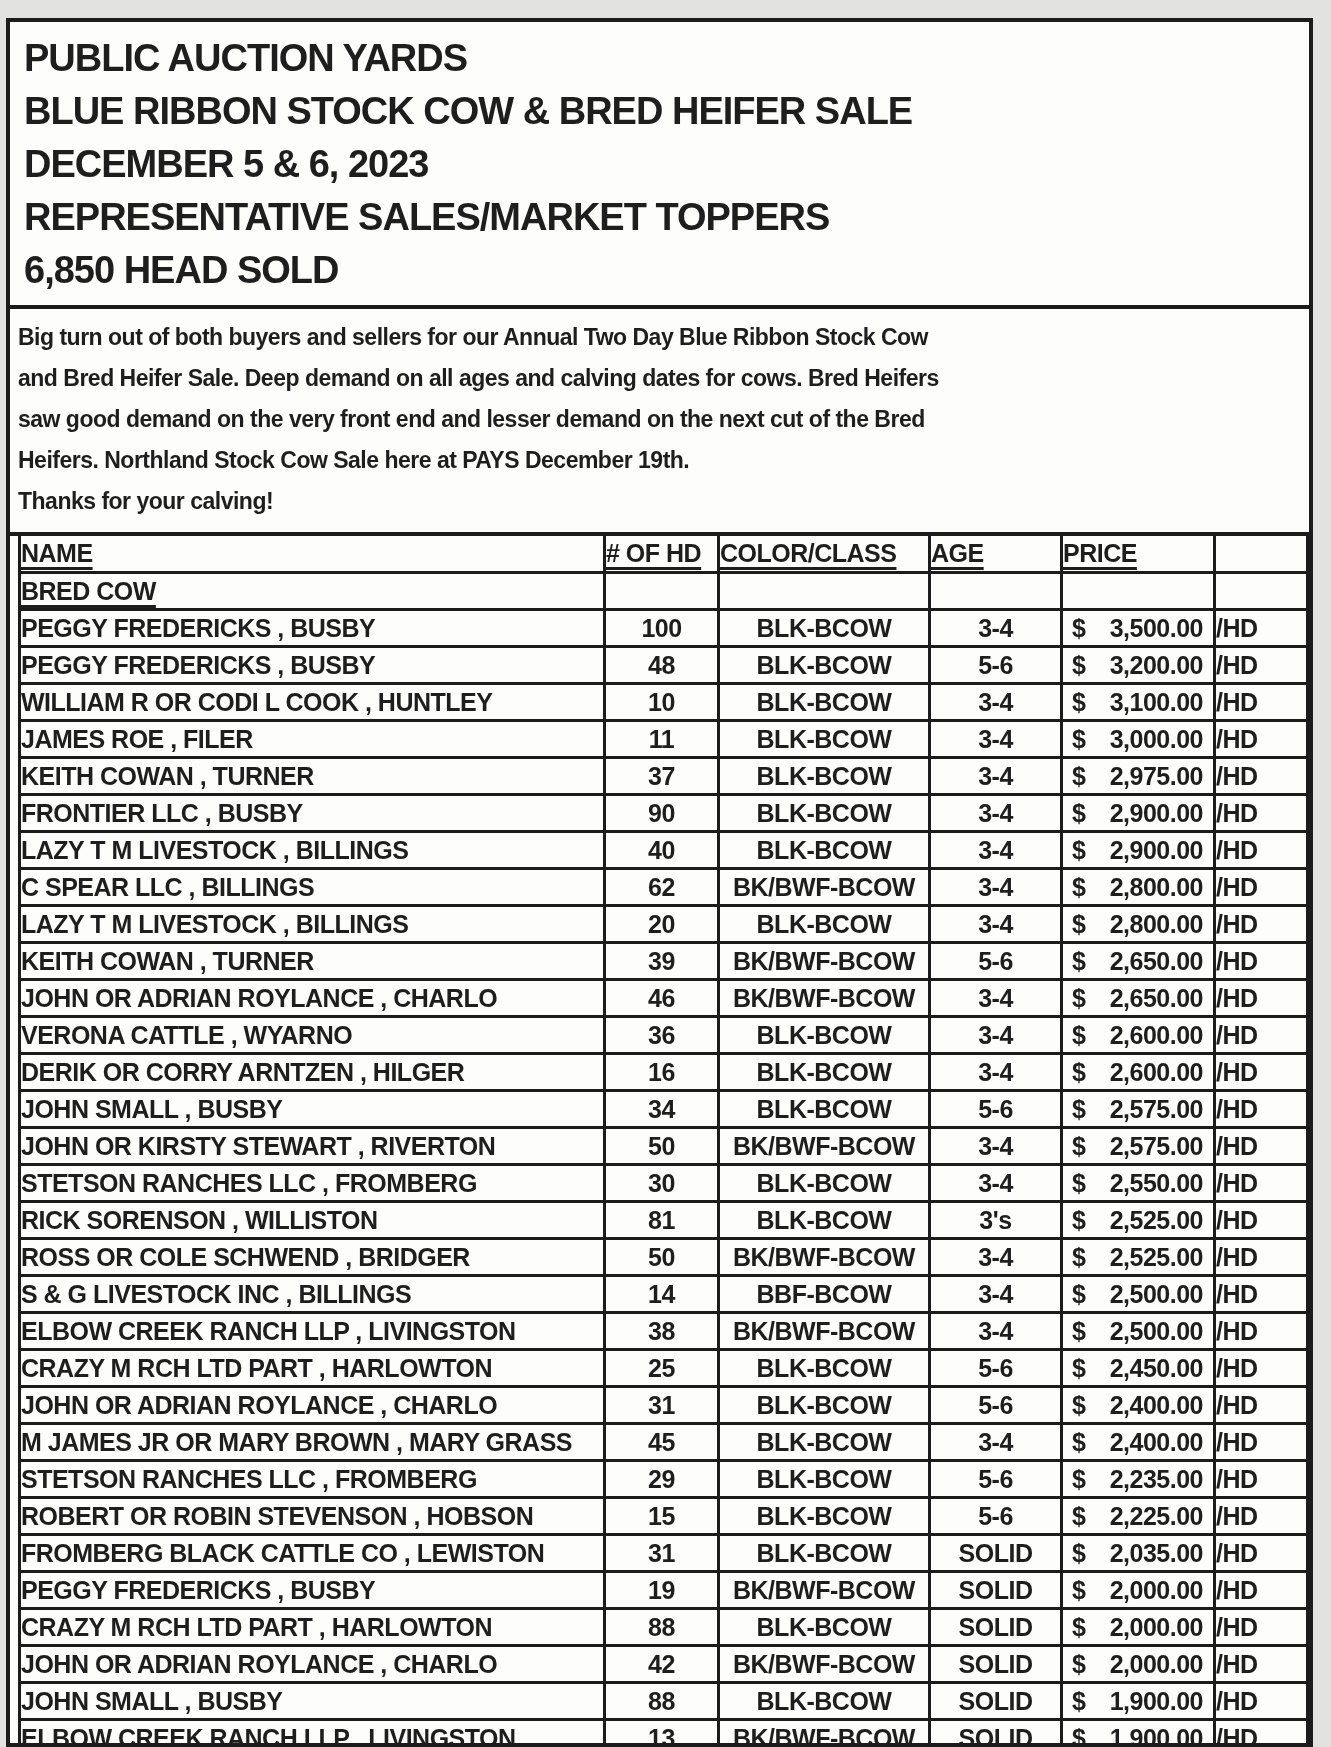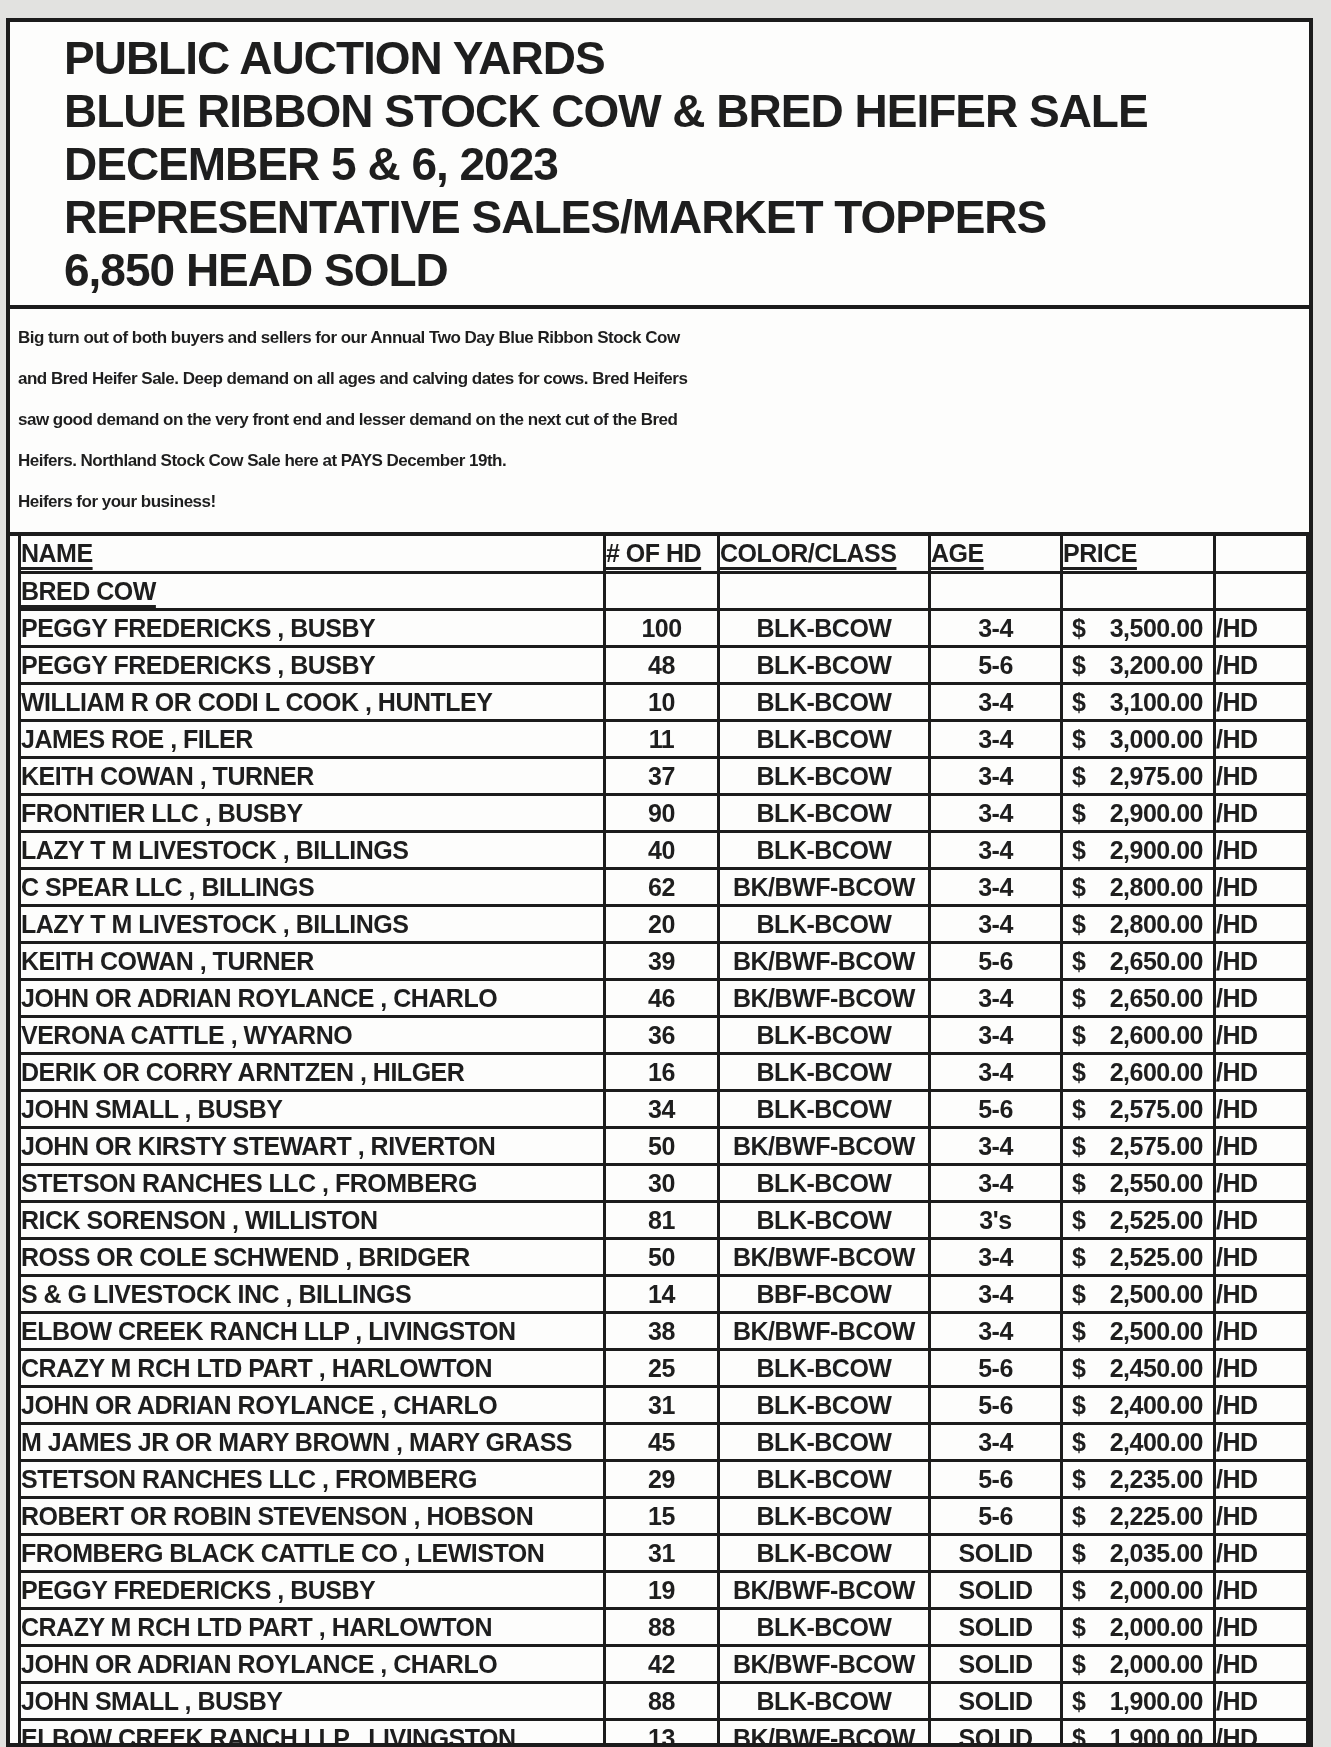--- a/index.html
+++ b/index.html
@@ -24,35 +24,34 @@
     background: #fdfdfc;
     border: 4px solid #1c1c1c;
     overflow: hidden;
   }
   
   .title-block {
     padding: 10px 10px 8px 14px;
     border-bottom: 4px solid #1c1c1c;
   }
   .title-line {
-    font-size: 46px;
+    font-size: 38px;
     font-weight: bold;
     line-height: 53px;
     letter-spacing: -1px;
     white-space: nowrap;
-    margin-left: 40px;
   }
   
   .intro-block {
     padding: 8px 10px 10px 8px;
     border-bottom: 4px solid #1c1c1c;
   }
   .intro-line {
     margin: 0;
-    font-size: 17px;
+    font-size: 23px;
     font-weight: bold;
     line-height: 41px;
     letter-spacing: -0.5px;
     white-space: nowrap;
   }
   
   table.sales {
     border-collapse: collapse;
     table-layout: fixed;
     width: calc(100% - 8px);
@@ -103,21 +102,21 @@
     <div class="title-line">DECEMBER 5 &amp; 6, 2023</div>
     <div class="title-line">REPRESENTATIVE SALES/MARKET TOPPERS</div>
     <div class="title-line">6,850 HEAD SOLD</div>
   </header>
 
   <section class="intro-block">
     <p class="intro-line">Big turn out of both buyers and sellers for our Annual Two Day Blue Ribbon Stock Cow</p>
     <p class="intro-line">and Bred Heifer Sale. Deep demand on all ages and calving dates for cows. Bred Heifers</p>
     <p class="intro-line">saw good demand on the very front end and lesser demand on the next cut of the Bred</p>
     <p class="intro-line">Heifers. Northland Stock Cow Sale here at PAYS December 19th.</p>
-    <p class="intro-line">Heifers for your business!</p>
+    <p class="intro-line">Thanks for your calving!</p>
   </section>
 
   <table class="sales">
     <colgroup>
       <col style="width:585px">
       <col style="width:114px">
       <col style="width:211px">
       <col style="width:132px">
       <col style="width:153px">
       <col>

